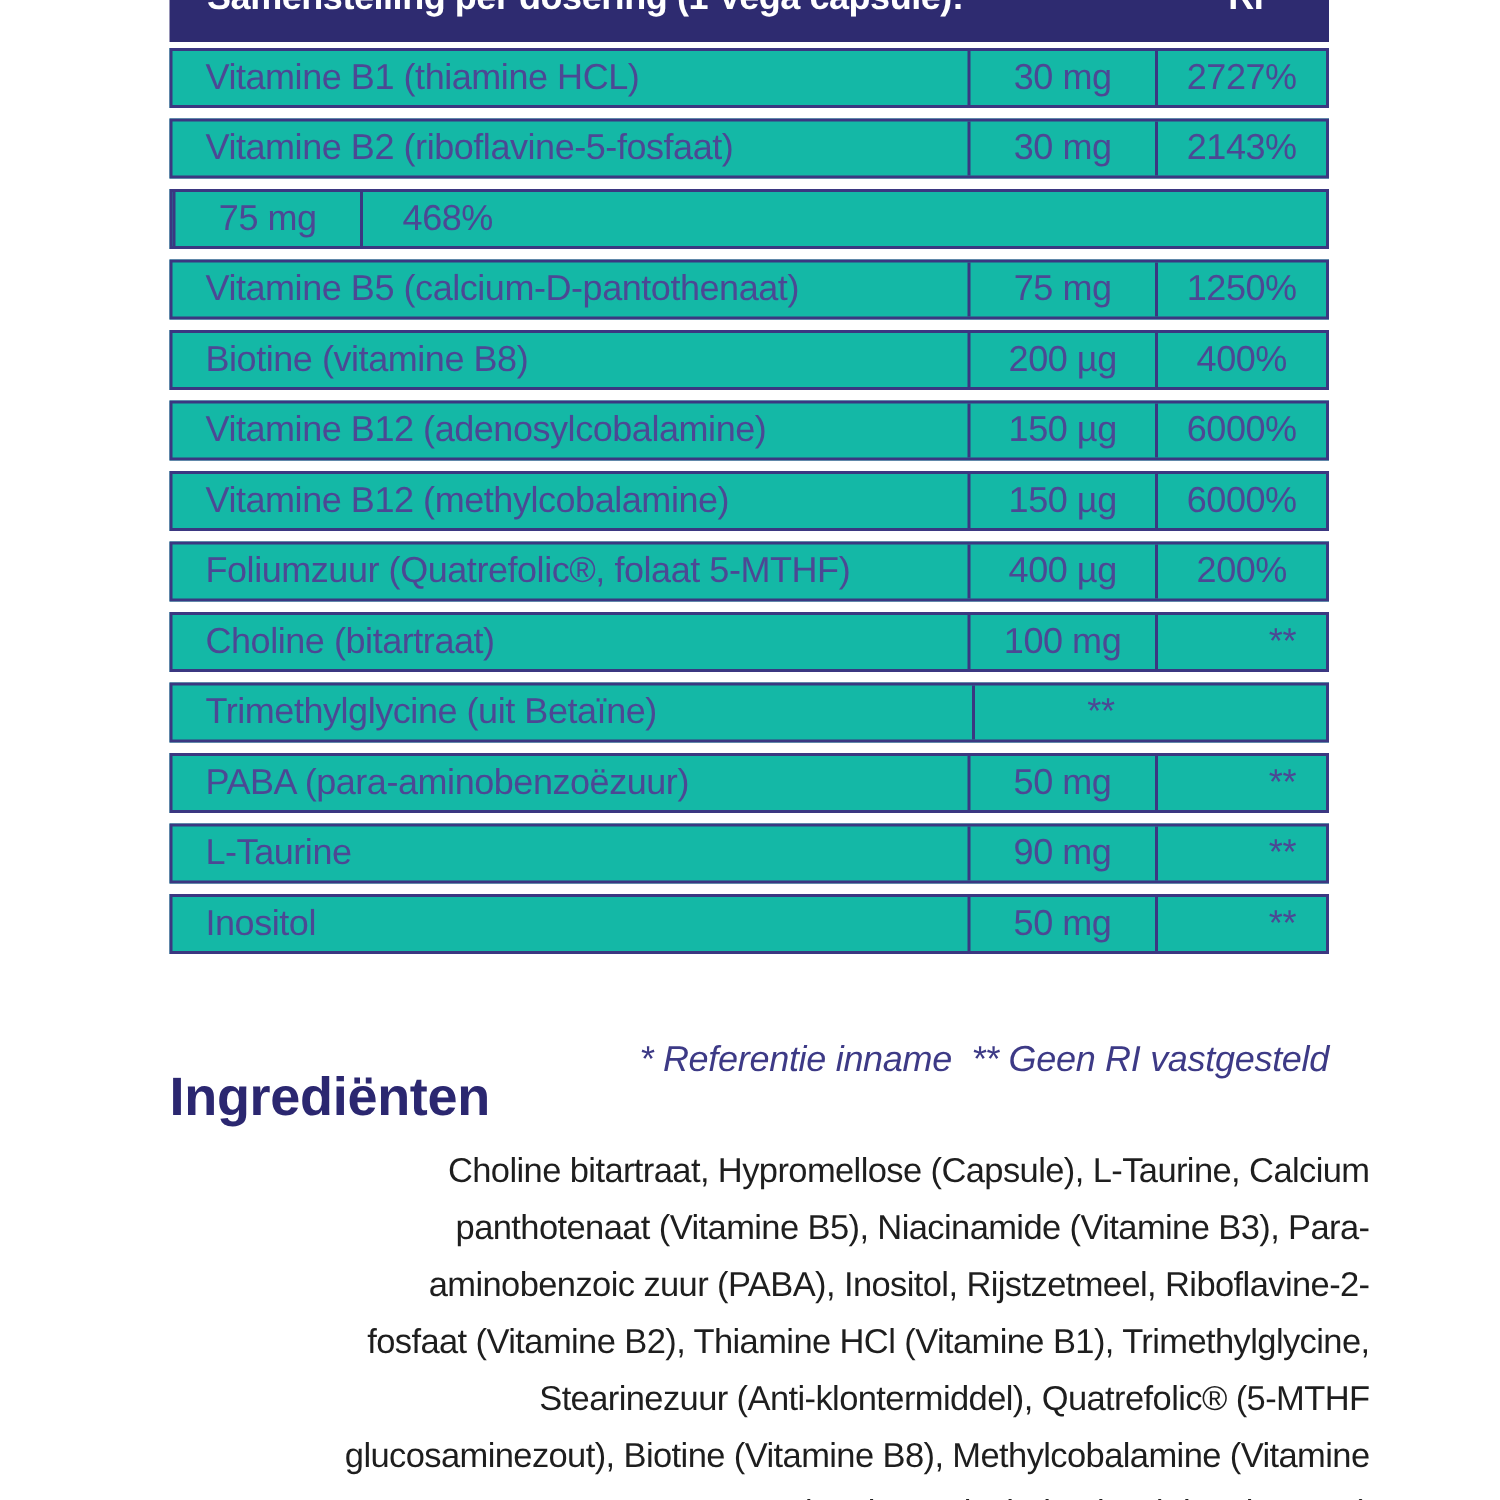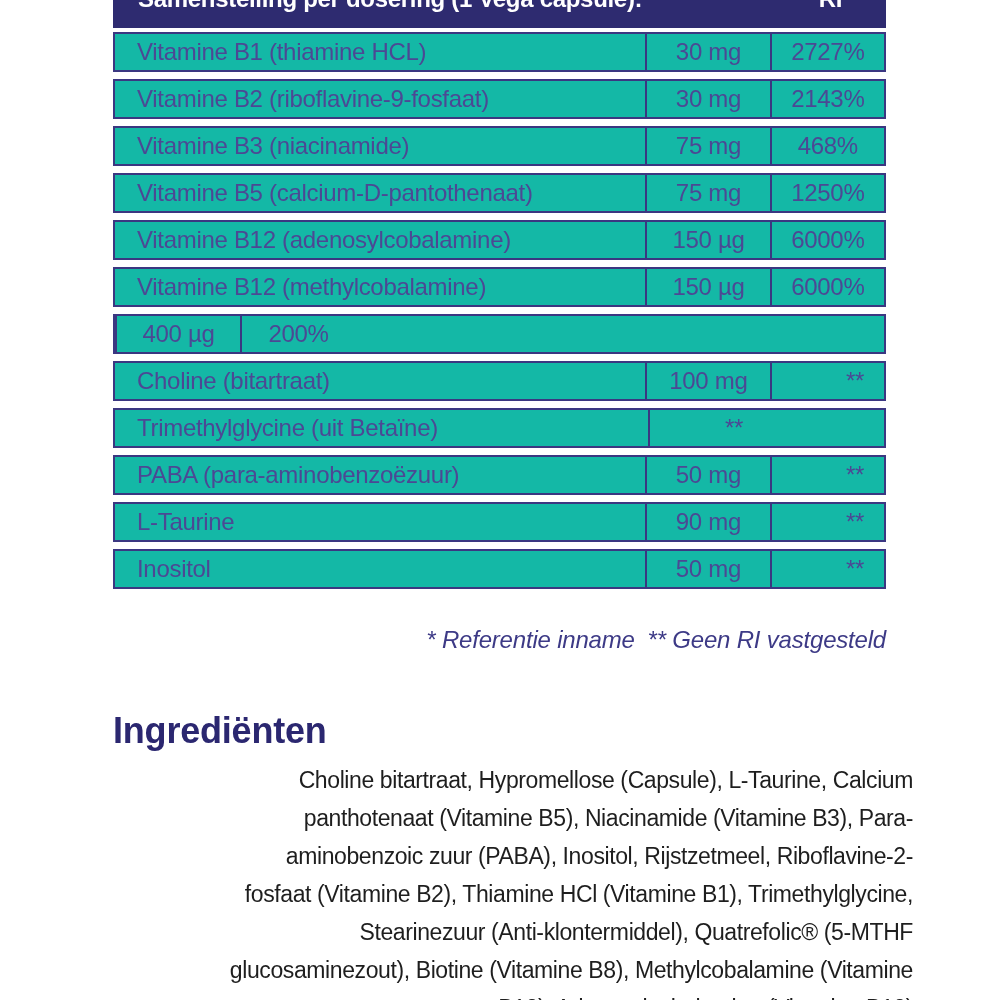--- a/index.html
+++ b/index.html
@@ -49,21 +49,21 @@
     letter-spacing: -0.3px;
     overflow: hidden;
     white-space: nowrap;
   }
   .cell-name   { width: 533px; padding-left: 22px; }
   .cell-amount { width: 125px; border-left: 2px solid #3b3781; justify-content: center; }
   .cell-ri     { width: 115px; border-left: 2px solid #3b3781; justify-content: center; }
   .cell-ri.stars { justify-content: flex-end; padding-right: 20px; }
 
   .footnote {
-    margin-top: 36px;
+    margin-top: 56px;
     text-align: right;
     font-style: italic;
     font-size: 24px;
     line-height: 30px;
     color: #3d3a86;
     white-space: pre;
     letter-spacing: -0.2px;
   }
 
   
@@ -99,45 +99,50 @@
     <div class="title">Samenstelling per dosering (1 Vega capsule):</div>
     <div class="ri-col">RI</div>
   </div>
   <div class="rows">
       <div class="trow">
         <div class="cell cell-name">Vitamine B1 (thiamine HCL)</div>
         <div class="cell cell-amount">30 mg</div>
         <div class="cell cell-ri">2727%</div>
       </div>
       <div class="trow">
-        <div class="cell cell-name">Vitamine B2 (riboflavine-9-fosfaat)</div>
+        <div class="cell cell-name">Vitamine B2 (riboflavine-5-fosfaat)</div>
         <div class="cell cell-amount">30 mg</div>
         <div class="cell cell-ri">2143%</div>
       </div>
       <div class="trow">
-        <div class="cell cell-name">Vitamine B3 (niacinamide)</div>
         <div class="cell cell-amount">75 mg</div>
         <div class="cell cell-ri">468%</div>
       </div>
       <div class="trow">
         <div class="cell cell-name">Vitamine B5 (calcium-D-pantothenaat)</div>
         <div class="cell cell-amount">75 mg</div>
         <div class="cell cell-ri">1250%</div>
+      </div>
+      <div class="trow">
+        <div class="cell cell-name">Biotine (vitamine B8)</div>
+        <div class="cell cell-amount">200 µg</div>
+        <div class="cell cell-ri">400%</div>
       </div>
       <div class="trow">
         <div class="cell cell-name">Vitamine B12 (adenosylcobalamine)</div>
         <div class="cell cell-amount">150 µg</div>
         <div class="cell cell-ri">6000%</div>
       </div>
       <div class="trow">
         <div class="cell cell-name">Vitamine B12 (methylcobalamine)</div>
         <div class="cell cell-amount">150 µg</div>
         <div class="cell cell-ri">6000%</div>
       </div>
       <div class="trow">
+        <div class="cell cell-name">Foliumzuur (Quatrefolic®, folaat 5-MTHF)</div>
         <div class="cell cell-amount">400 µg</div>
         <div class="cell cell-ri">200%</div>
       </div>
       <div class="trow">
         <div class="cell cell-name">Choline (bitartraat)</div>
         <div class="cell cell-amount">100 mg</div>
         <div class="cell cell-ri stars">**</div>
       </div>
       <div class="trow">
         <div class="cell cell-name">Trimethylglycine (uit Betaïne)</div>

